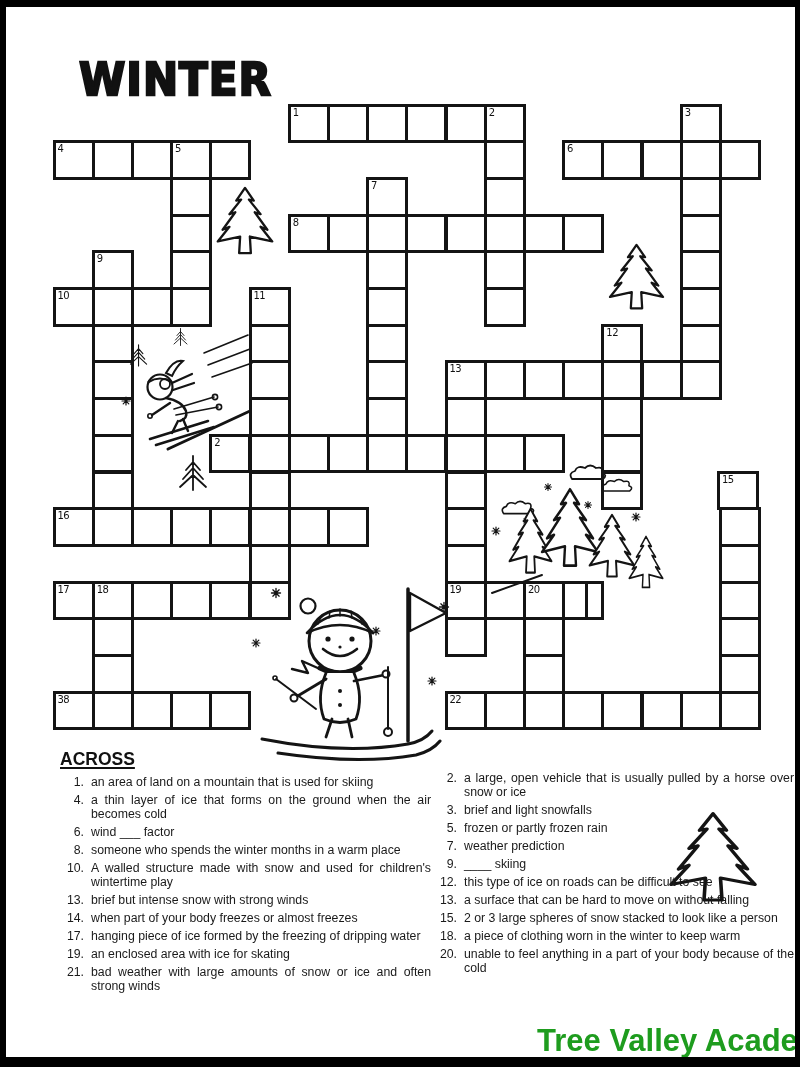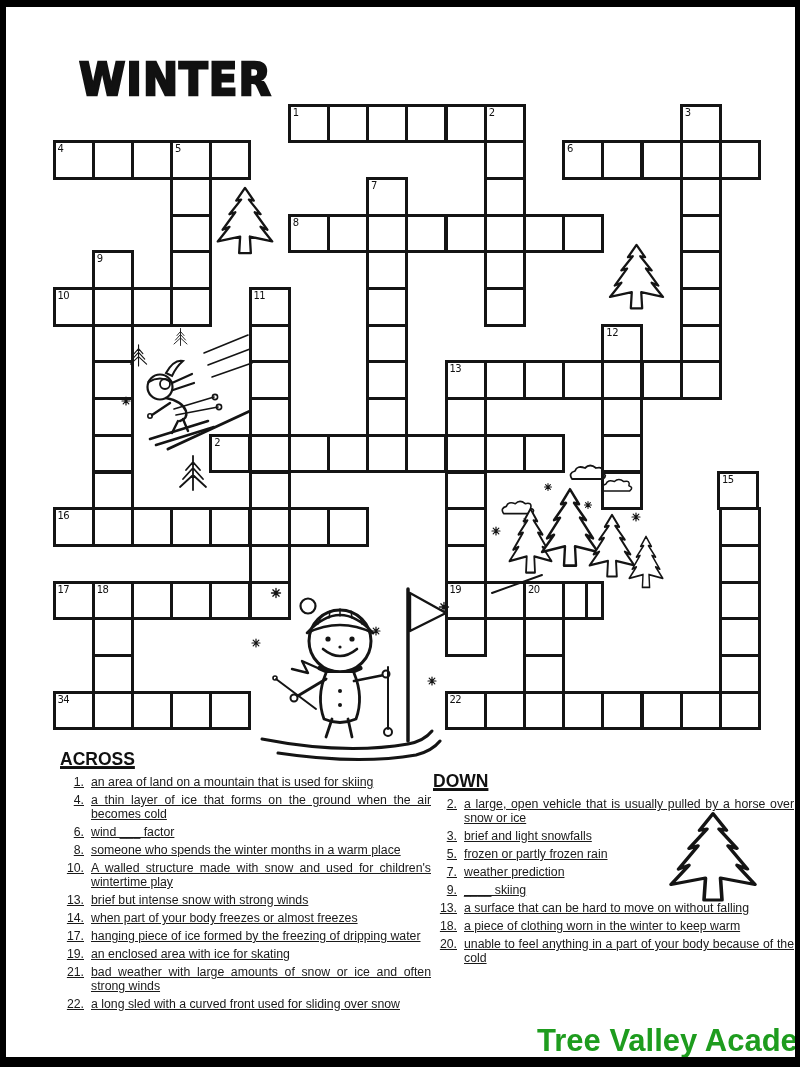--- a/index.html
+++ b/index.html
@@ -23,21 +23,21 @@
     background:transparent;
   }
   .cellnum{
     position:absolute;left:2px;top:0px;font-size:10px;line-height:12px;
     font-family:"DejaVu Sans",sans-serif;color:#111;letter-spacing:-0.5px;
   }
   
   .deco{position:absolute;z-index:1;}
   .deco svg{display:block;}
   
-  .clues{position:absolute;z-index:3;text-decoration:underline;}
+  .clues{position:absolute;z-index:3;}
   .clues-across{left:52px;top:742px;width:374px;}
   .clues-down{left:425px;top:764px;width:366px;}
   .clue-header{
     font-size:17.5px;font-weight:bold;text-decoration:underline;
     text-underline-offset:2px;text-decoration-thickness:2px;
     margin:0 0 5px 2px;color:#111;
   }
   .clue-item{display:flex;margin:0 0 4px 0;}
   .clue-num{
     flex:0 0 26px;text-align:right;font-size:12.3px;line-height:14px;
@@ -218,21 +218,21 @@
       <div class="cell" style="left: 508.1px; top: 475.6px; width: 42.2px; height: 39.7px;"></div>
       <div class="cell" style="left: 664.9px; top: 475.6px; width: 42.2px; height: 39.7px;"></div>
       <div class="cell" style="left: 37.7px; top: 512.3px; width: 42.2px; height: 39.7px;"></div>
       <div class="cell" style="left: 390.5px; top: 512.3px; width: 42.2px; height: 39.7px;"></div>
       <div class="cell" style="left: 468.9px; top: 512.3px; width: 42.2px; height: 39.7px;"></div>
       <div class="cell" style="left: 664.9px; top: 512.3px; width: 42.2px; height: 39.7px;"></div>
       <div class="cell" style="left: 37.7px; top: 549px; width: 42.2px; height: 39.7px;"></div>
       <div class="cell" style="left: 468.9px; top: 549px; width: 42.2px; height: 39.7px;"></div>
       <div class="cell" style="left: 664.9px; top: 549px; width: 42.2px; height: 39.7px;"></div>
       <div class="cell" style="left: -1.5px; top: 585.7px; width: 42.2px; height: 39.7px;">
-        <span class="cellnum">34</span>
+        <span class="cellnum">38</span>
       </div>
       <div class="cell" style="left: 37.7px; top: 585.7px; width: 42.2px; height: 39.7px;"></div>
       <div class="cell" style="left: 76.9px; top: 585.7px; width: 42.2px; height: 39.7px;"></div>
       <div class="cell" style="left: 116.1px; top: 585.7px; width: 42.2px; height: 39.7px;"></div>
       <div class="cell" style="left: 155.3px; top: 585.7px; width: 42.2px; height: 39.7px;"></div>
       <div class="cell" style="left: 390.5px; top: 585.7px; width: 42.2px; height: 39.7px;">
         <span class="cellnum">22</span>
       </div>
       <div class="cell" style="left: 429.7px; top: 585.7px; width: 42.2px; height: 39.7px;"></div>
       <div class="cell" style="left: 468.9px; top: 585.7px; width: 42.2px; height: 39.7px;"></div>
@@ -380,29 +380,24 @@
           <span class="clue-text">hanging piece of ice formed by the freezing of dripping water</span>
         </div>
         <div class="clue-item">
           <span class="clue-num">19.</span>
           <span class="clue-text">an enclosed area with ice for skating</span>
         </div>
         <div class="clue-item">
           <span class="clue-num">21.</span>
           <span class="clue-text">bad weather with large amounts of snow or ice and often strong winds</span>
         </div>
-        <div class="clue-item">
-          <span class="clue-num">22.</span>
-          <span class="clue-text">a long sled with a curved front used for sliding over snow</span>
-        </div>
       </div>
   </div>
 
   <div class="clues clues-down">
-    <div class="clue-header">DOWN</div>
     <div>
         <div class="clue-item">
           <span class="clue-num">2.</span>
           <span class="clue-text">a large, open vehicle that is usually pulled by a horse over snow or ice</span>
         </div>
         <div class="clue-item">
           <span class="clue-num">3.</span>
           <span class="clue-text">brief and light snowfalls</span>
         </div>
         <div class="clue-item">
@@ -411,24 +406,32 @@
         </div>
         <div class="clue-item">
           <span class="clue-num">7.</span>
           <span class="clue-text">weather prediction</span>
         </div>
         <div class="clue-item">
           <span class="clue-num">9.</span>
           <span class="clue-text">____ skiing</span>
         </div>
         <div class="clue-item">
+          <span class="clue-num">12.</span>
+          <span class="clue-text">this type of ice on roads can be difficult to see</span>
+        </div>
+        <div class="clue-item">
           <span class="clue-num">13.</span>
           <span class="clue-text">a surface that can be hard to move on without falling</span>
         </div>
         <div class="clue-item">
+          <span class="clue-num">15.</span>
+          <span class="clue-text">2 or 3 large spheres of snow stacked to look like a person</span>
+        </div>
+        <div class="clue-item">
           <span class="clue-num">18.</span>
           <span class="clue-text">a piece of clothing worn in the winter to keep warm</span>
         </div>
         <div class="clue-item">
           <span class="clue-num">20.</span>
           <span class="clue-text">unable to feel anything in a part of your body because of the cold</span>
         </div>
       </div>
   </div>
 

